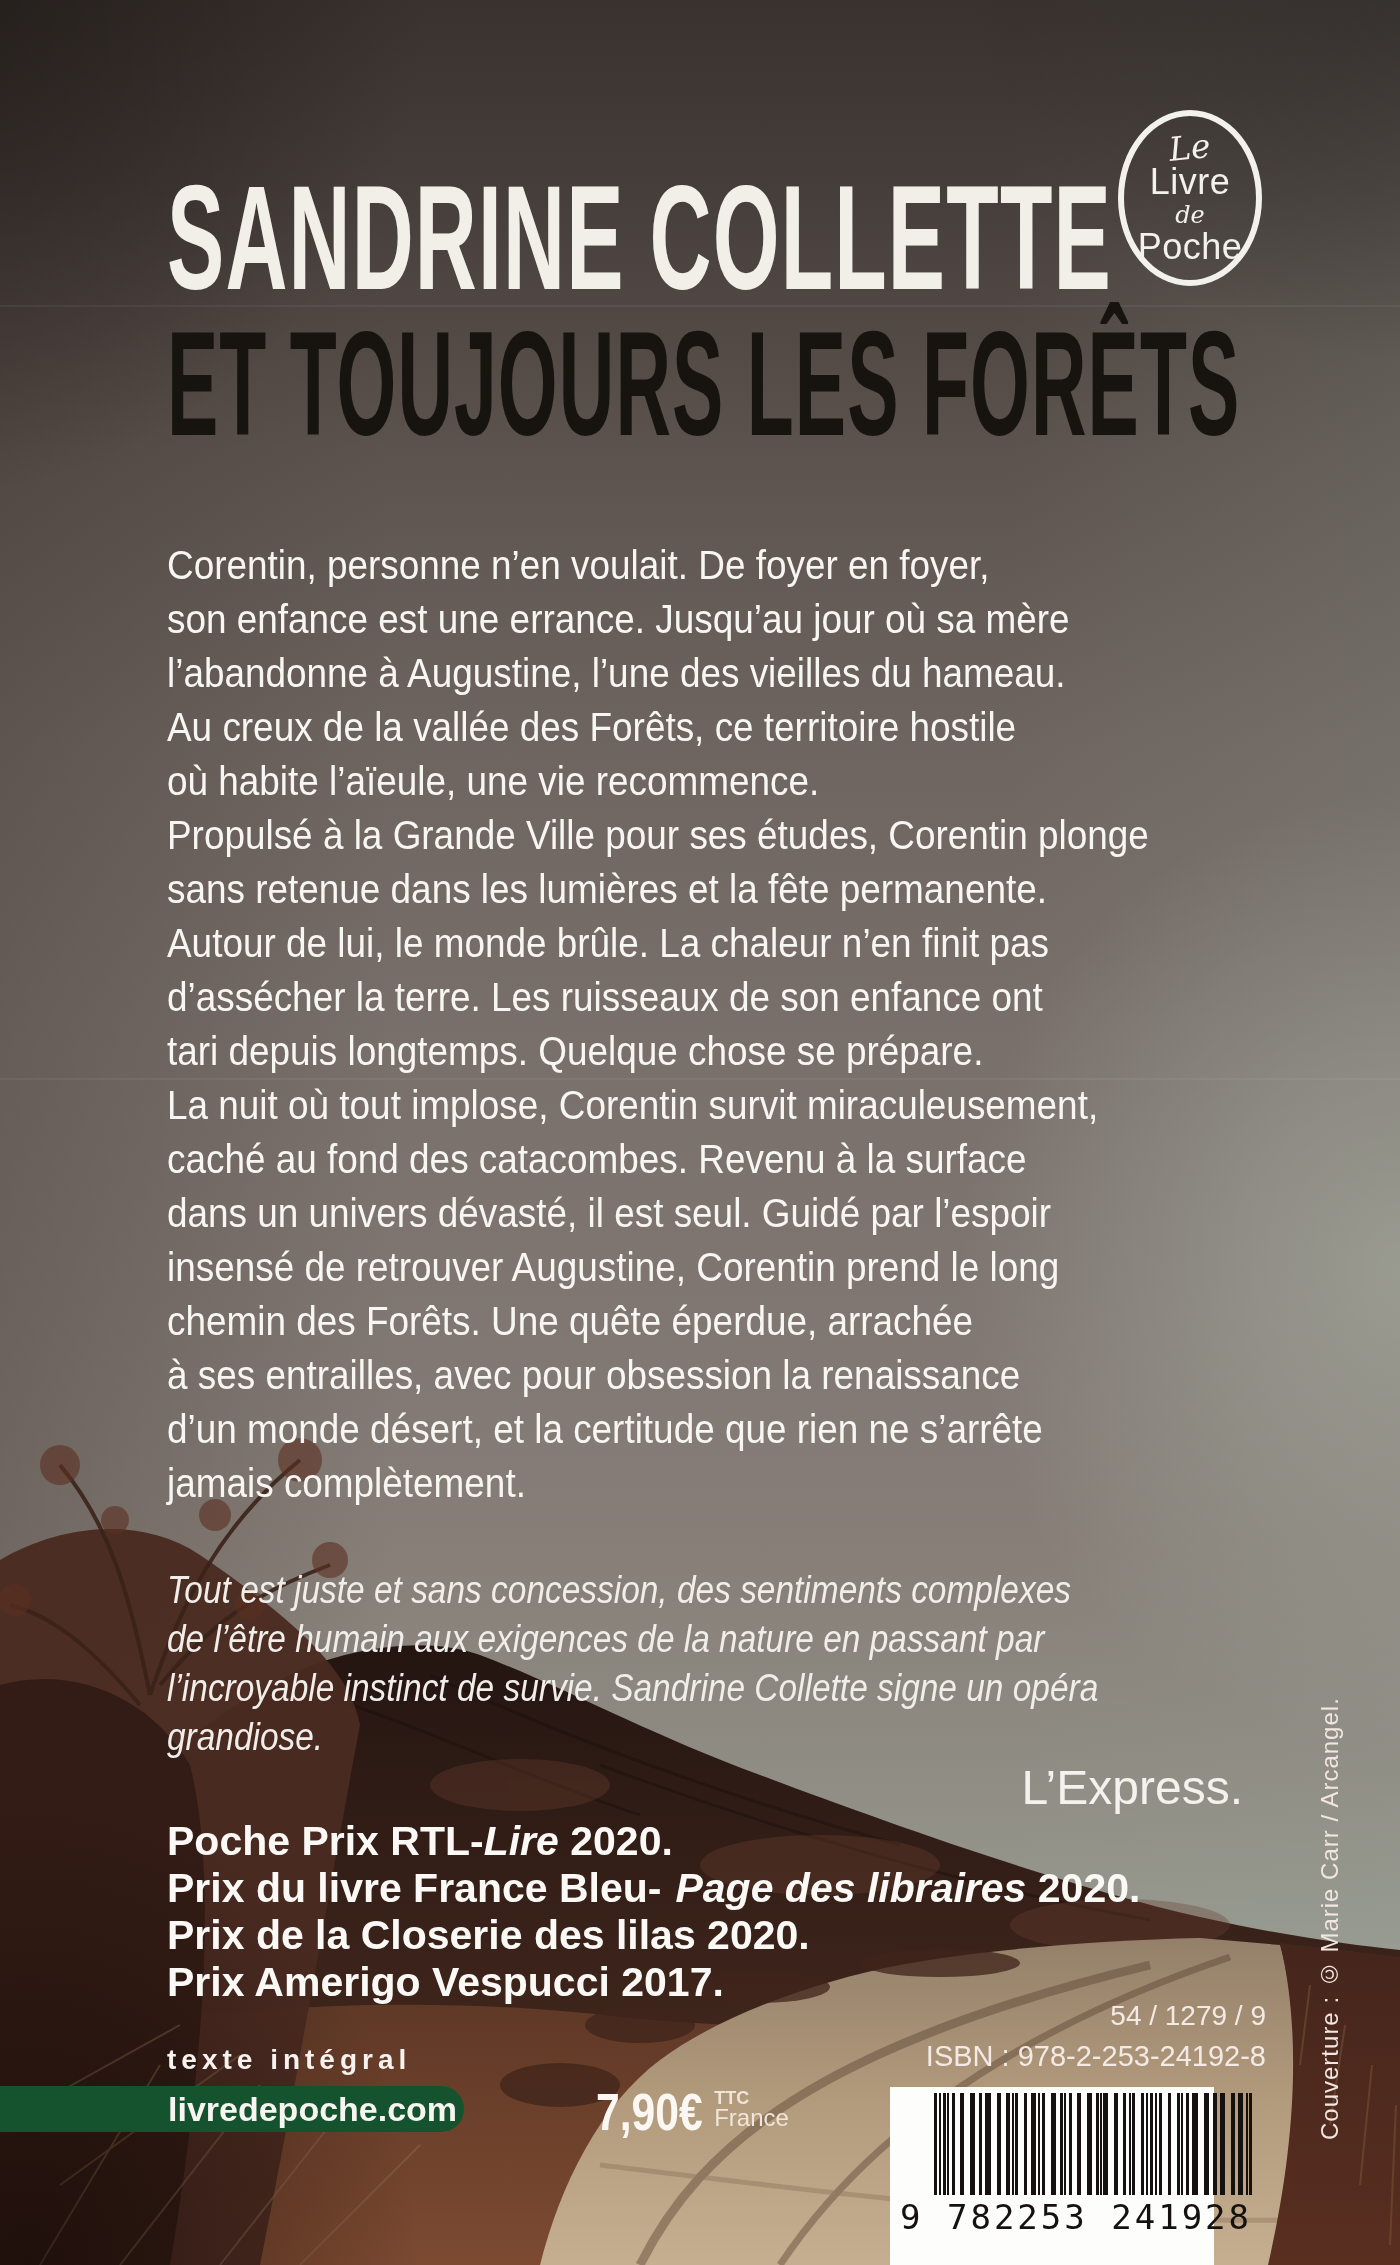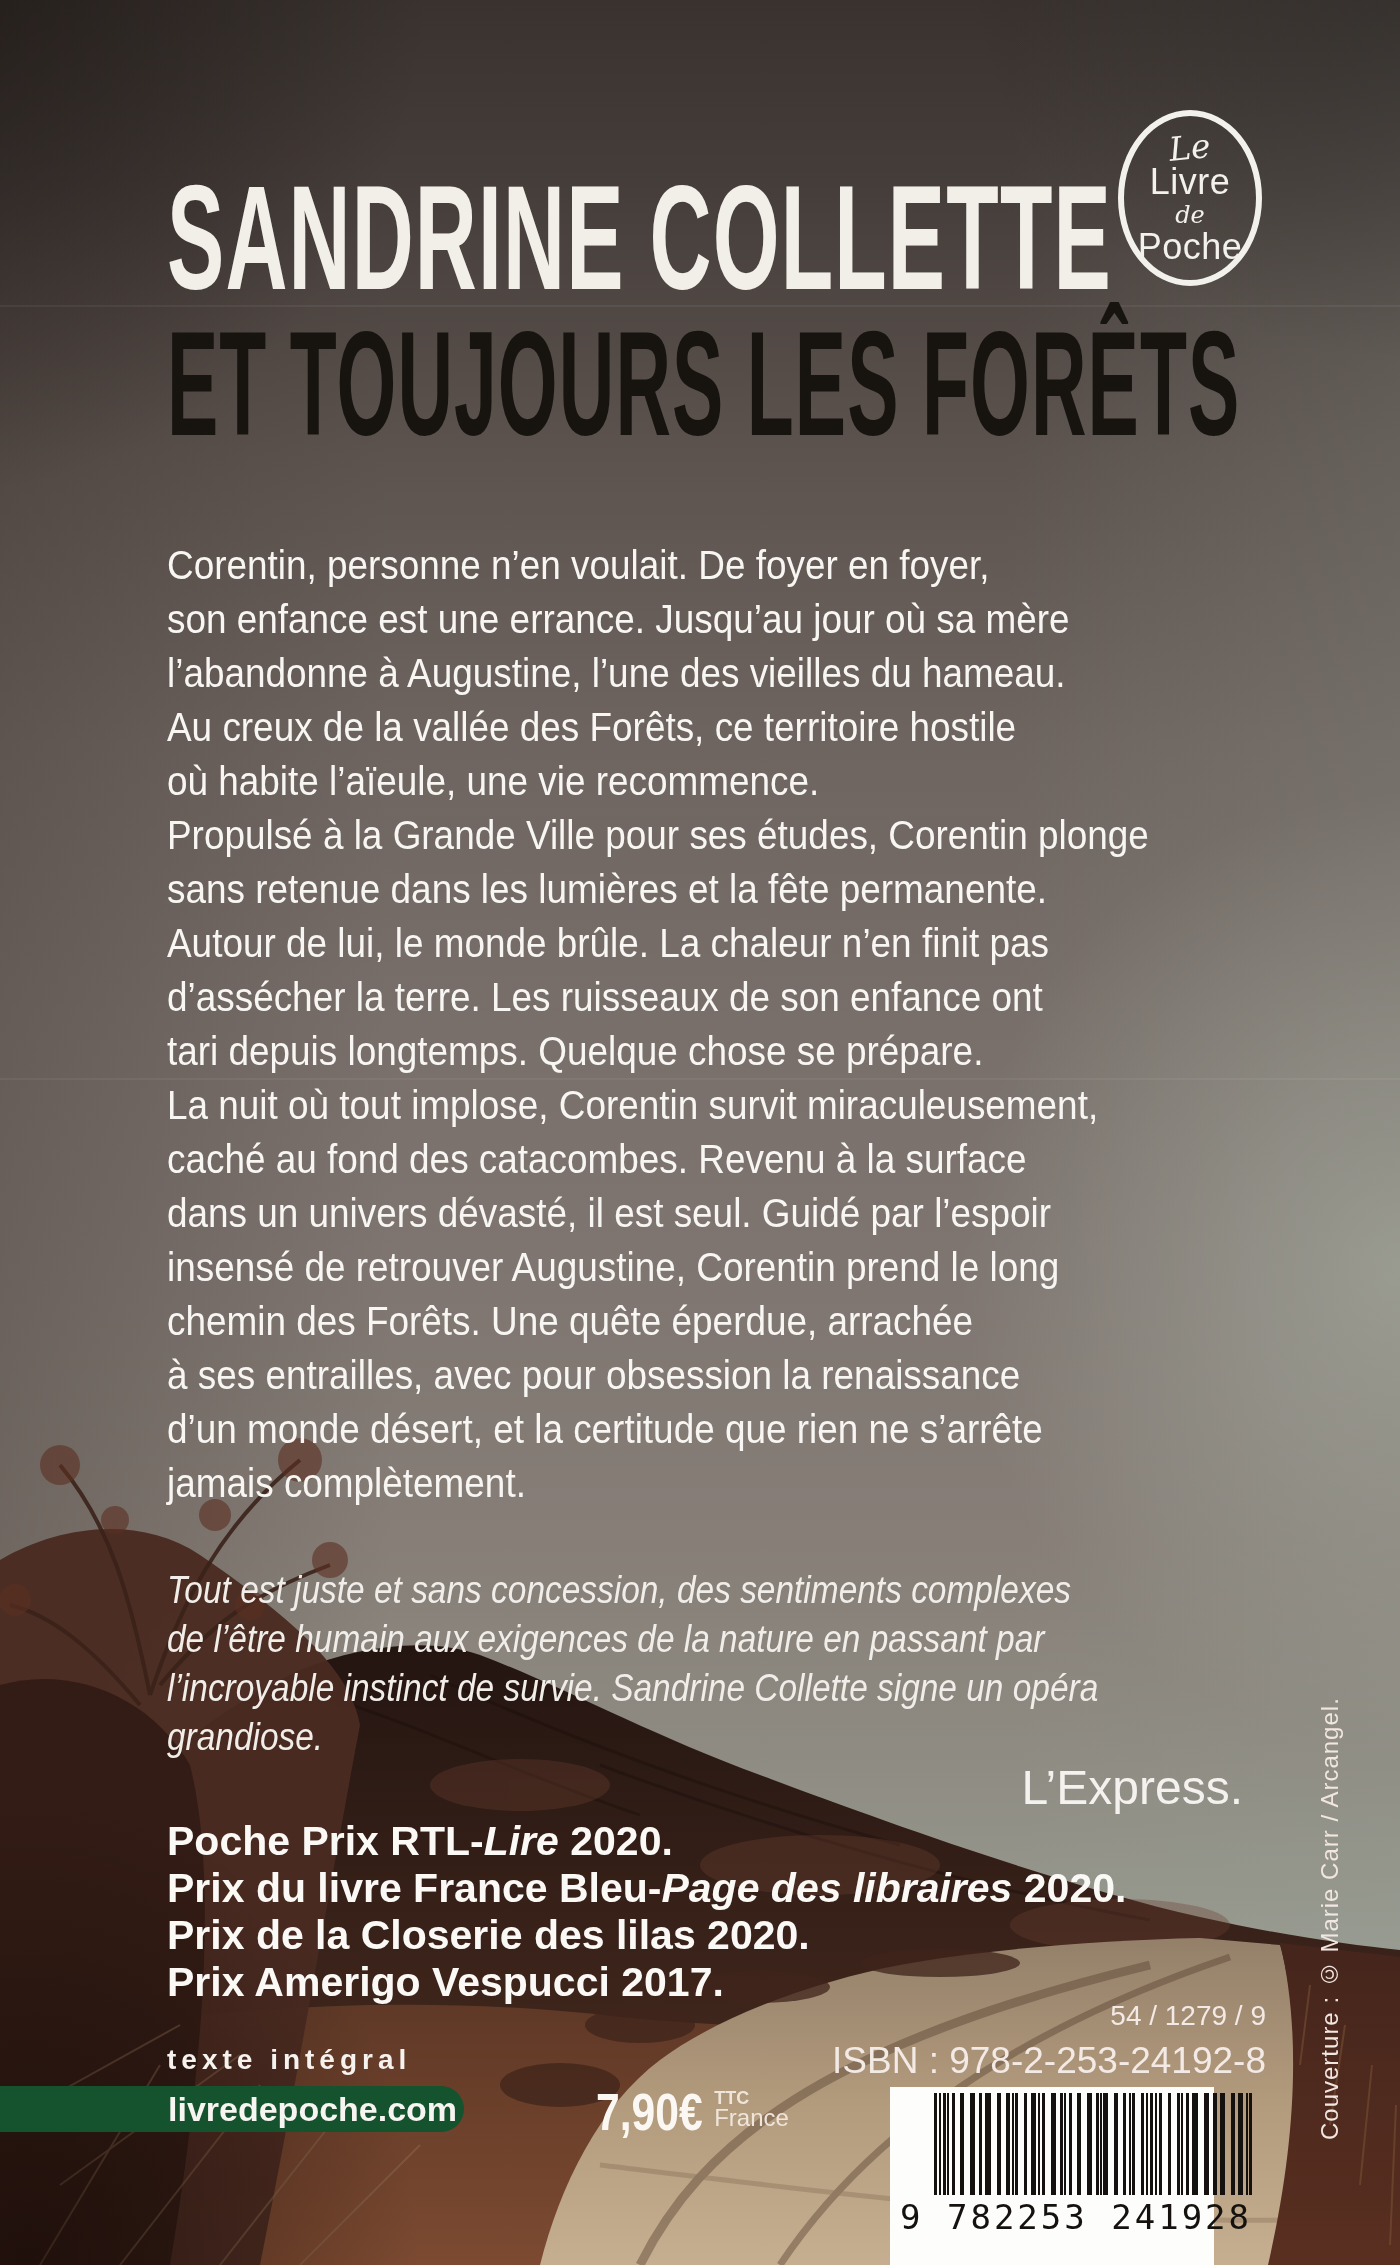--- a/index.html
+++ b/index.html
@@ -37,21 +37,21 @@
     background:#14532d;border-radius:0 23px 23px 0;}
   .site-pill span{display:block;padding-left:168px;line-height:46px;color:#f7f5f2;
     font-size:34px;font-weight:700;}
   .price-wrap{position:absolute;left:596px;top:2086px;display:flex;align-items:flex-start;}
   .price{color:#fbf8f4;font-size:52px;font-weight:700;line-height:1;
     transform:scaleX(.82);transform-origin:left top;}
   .price-notes{margin-left:-12px;padding-top:4px;color:#efe5da;line-height:.95;}
   .price-notes .n1{font-size:18px;font-weight:700;}
   .price-notes .n2{font-size:24px;}
   .print-code{position:absolute;right:134px;top:2000px;color:#f3eae5;font-size:28px;}
-  .isbn{position:absolute;right:134px;top:2040px;color:#f3eae5;font-size:37px;}
+  .isbn{position:absolute;right:134px;top:2040px;color:#f3eae5;font-size:29px;}
   .barcode-box{position:absolute;left:890px;top:2087px;width:324px;height:178px;background:#fdfdfc;}
   .bars{position:absolute;left:44px;top:6px;width:322px;height:102px;
     background:
       repeating-linear-gradient(90deg,#14110e 0 3px,transparent 3px 9px),
       repeating-linear-gradient(90deg,#14110e 0 2px,transparent 2px 13px),
       repeating-linear-gradient(90deg,transparent 0 5px,#14110e 5px 7px,transparent 7px 23px);}
   .barcode-num{position:absolute;left:10px;top:110px;color:#14110e;
     font-family:"DejaVu Sans Mono",monospace;font-size:34px;letter-spacing:3px;white-space:nowrap;}
   .credit{position:absolute;left:1316px;top:1698px;height:442px;width:34px;
     writing-mode:vertical-rl;transform:rotate(180deg);color:#f1e6e0;font-size:24px;
@@ -197,21 +197,21 @@
   <div class="review">
     <div>Tout est juste et sans concession, des sentiments complexes</div>
     <div>de l’être humain aux exigences de la nature en passant par</div>
     <div>l’incroyable instinct de survie. Sandrine Collette signe un opéra</div>
     <div>grandiose.</div>
   </div>
   <div class="attribution">L’Express.</div>
 
   <div class="awards">
     <div><span>Poche Prix RTL-</span><span style="font-style: italic;">Lire</span><span> 2020.</span></div>
-    <div><span>Prix du livre France Bleu-</span><span style="font-style: italic;">Page des libraires</span><span> 2020.</span></div>
+    <div><span>Prix du livre France Bleu-</span><span style="font-style: italic; margin-left: 14px;">Page des libraires</span><span> 2020.</span></div>
     <div><span>Prix de la Closerie des lilas 2020.</span></div>
     <div><span>Prix Amerigo Vespucci 2017.</span></div>
   </div>
 
   <div class="texte-integral">texte intégral</div>
   <div class="site-pill">
     <span>livredepoche.com</span>
   </div>
   <div class="price-wrap">
     <span class="price">7,90€</span>

